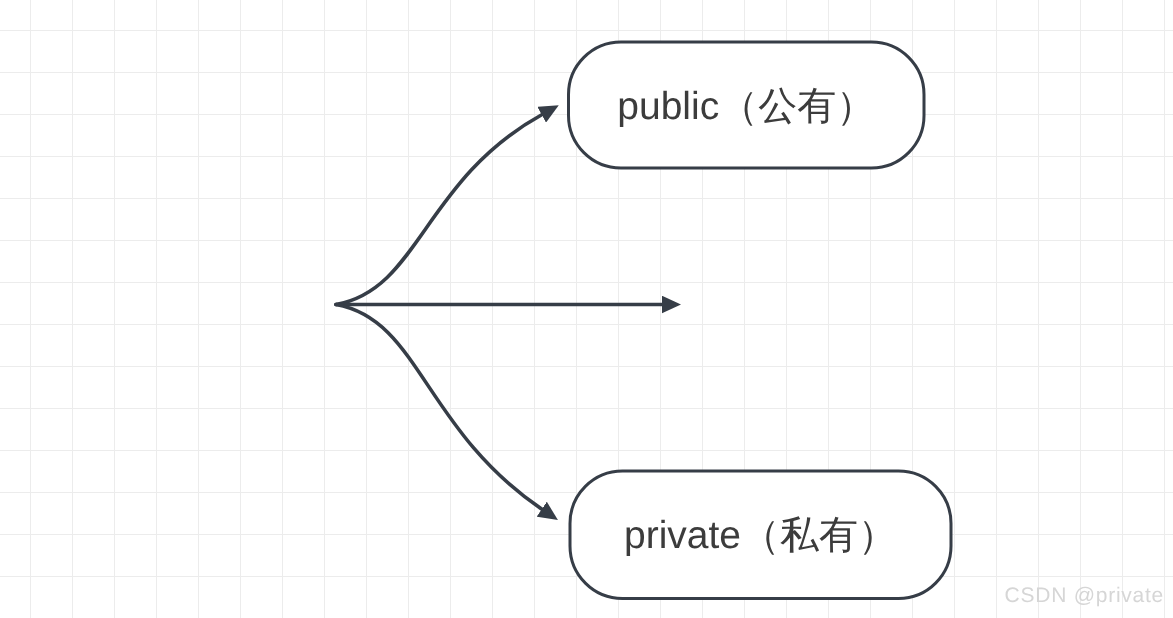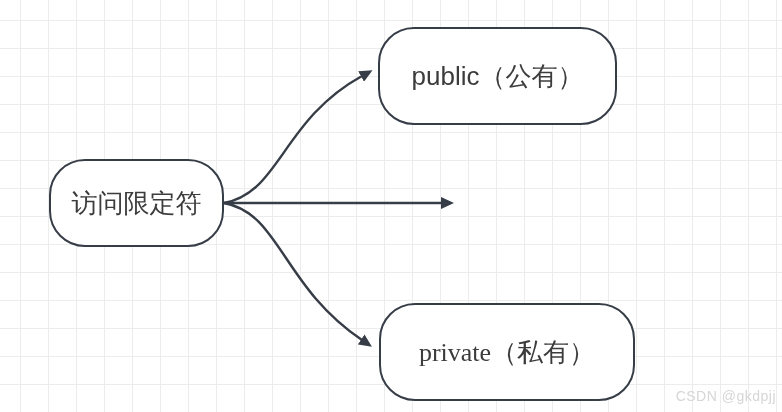--- a/index.html
+++ b/index.html
@@ -52,23 +52,23 @@
     border-radius: 36px;
     display: flex;
     align-items: center;
     justify-content: center;
     color: var(--text);
     font-size: 26px;
     white-space: nowrap;
     z-index: 2;
   }
   .node-root      { left: 49px;  top: 159px; width: 175px; height: 88px; }
-  .node-public    { left: 378px; top: 27px;  width: 239px; height: 98px; }
+  .node-public    { left: 378px; top: 27px;  width: 239px; height: 86px; }
   .node-protected { left: 458px; top: 160px; width: 285px; height: 85px; }
-  .node-private   { left: 379px; top: 303px; width: 256px; height: 98px; font-family: Liberation Serif, serif; }
+  .node-private   { left: 379px; top: 313px; width: 256px; height: 87px; }
   .watermark {
     position: absolute;
     right: 6px;
     bottom: 8px;
     font-size: 14px;
     color: var(--wm-color);
     letter-spacing: 0.5px;
     z-index: 3;
     user-select: none;
   }
@@ -82,28 +82,25 @@
     <defs>
       <marker id="arrow" viewBox="0 0 13 12" refX="1" refY="6" markerWidth="13" markerHeight="12" markerUnits="userSpaceOnUse" orient="auto">
         <path class="arrowhead" d="M0,0 L13,6 L0,12 Z"></path>
       </marker>
     </defs>
     <path class="edge" d="M 224 203 C 280 193, 282 120, 362 76" marker-end="url(#arrow)"></path>
     <path class="edge" d="M 224 203 L 442 203" marker-end="url(#arrow)"></path>
     <path class="edge" d="M 224 203 C 280 213, 282 286, 362 340" marker-end="url(#arrow)"></path>
   </svg>
 
-  <div class="node node-root">
-    <span>访问限定符</span>
-  </div>
 
   <div class="node node-public">
     <span>public（公有）</span>
   </div>
 
 
   <div class="node node-private">
     <span>private（私有）</span>
   </div>
 
-  <div class="watermark">CSDN @gkdpjj</div>
+  <div class="watermark">CSDN @private</div>
 
 </div>
 
 </body></html>

